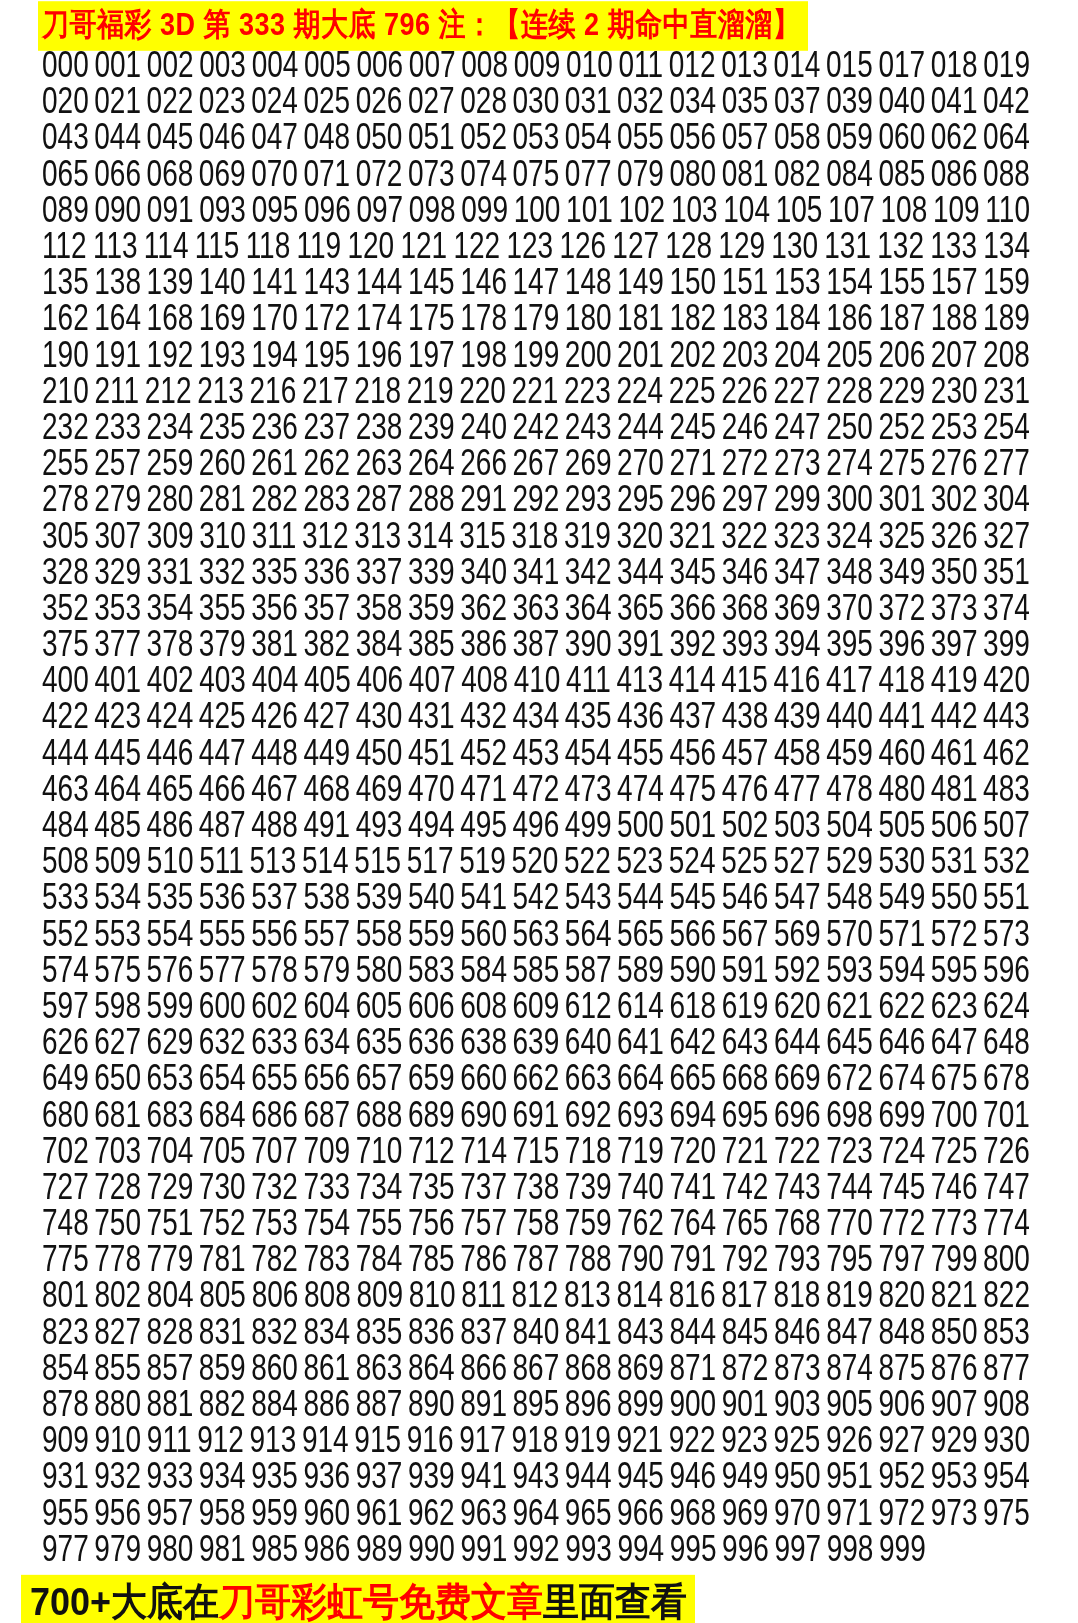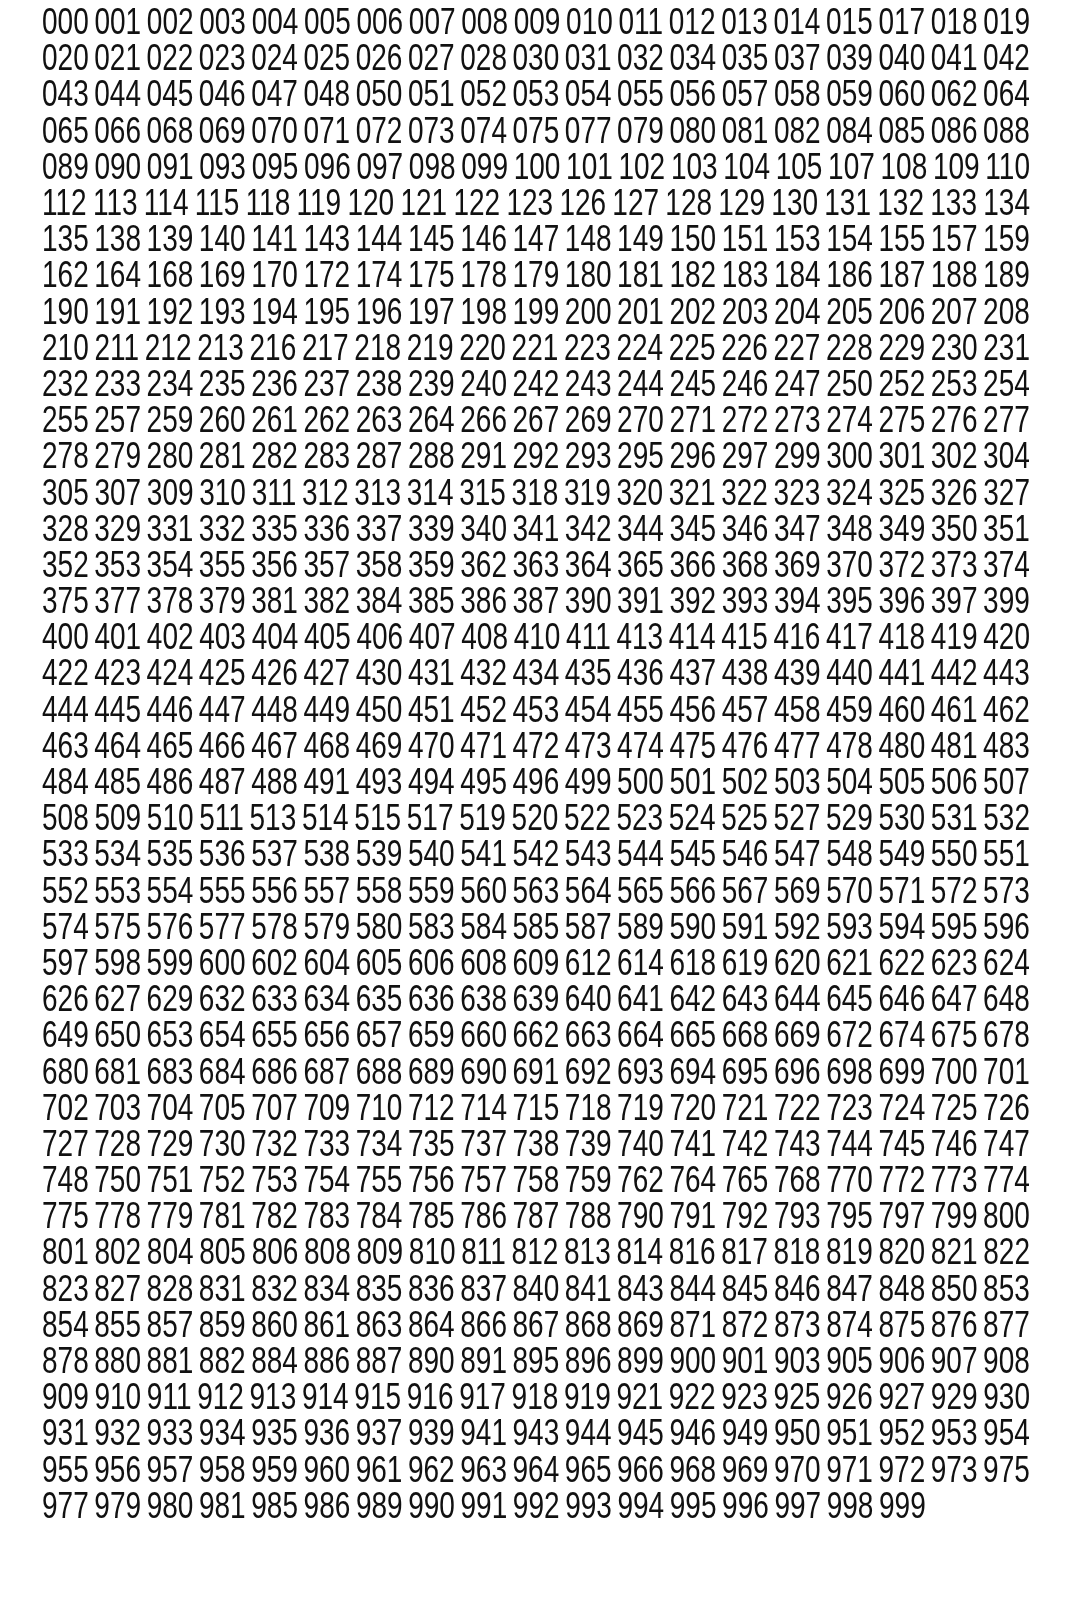--- a/index.html
+++ b/index.html
@@ -65,20 +65,23 @@
     transform: scaleY(1.08);
     transform-origin: center left;
     white-space: nowrap;
   }
 </style>
 </head>
 <body style="background: rgb(255, 255, 255);">
 
 <div>
 
+  <div class="header-wrap">
+    <span class="header-band" style="background: rgb(255, 255, 0); color: rgb(255, 0, 0);">刀哥福彩 3D 第 333 期大底 796 注：【连续 2 期命中直溜溜】</span>
+  </div>
 
   <div class="rows" id="rows">
       <div class="num-row">
         <span class="num" style="color: rgb(17, 17, 17);">000</span>
         <span class="num" style="color: rgb(17, 17, 17);">001</span>
         <span class="num" style="color: rgb(17, 17, 17);">002</span>
         <span class="num" style="color: rgb(17, 17, 17);">003</span>
         <span class="num" style="color: rgb(17, 17, 17);">004</span>
         <span class="num" style="color: rgb(17, 17, 17);">005</span>
         <span class="num" style="color: rgb(17, 17, 17);">006</span>
@@ -949,14 +952,19 @@
         <span class="num" style="color: rgb(17, 17, 17);">993</span>
         <span class="num" style="color: rgb(17, 17, 17);">994</span>
         <span class="num" style="color: rgb(17, 17, 17);">995</span>
         <span class="num" style="color: rgb(17, 17, 17);">996</span>
         <span class="num" style="color: rgb(17, 17, 17);">997</span>
         <span class="num" style="color: rgb(17, 17, 17);">998</span>
         <span class="num" style="color: rgb(17, 17, 17);">999</span>
       </div>
     </div>
 
+  <div class="footer-wrap">
+    <span class="footer-band" style="background: rgb(255, 255, 0); color: rgb(17, 17, 17);">
+      <span>700+大底在</span><span id="footer-channel" style="color: rgb(255, 0, 0);">刀哥彩虹号免费文章</span><span>里面查看</span>
+    </span>
+  </div>
 
 </div>
 
 </body></html>

